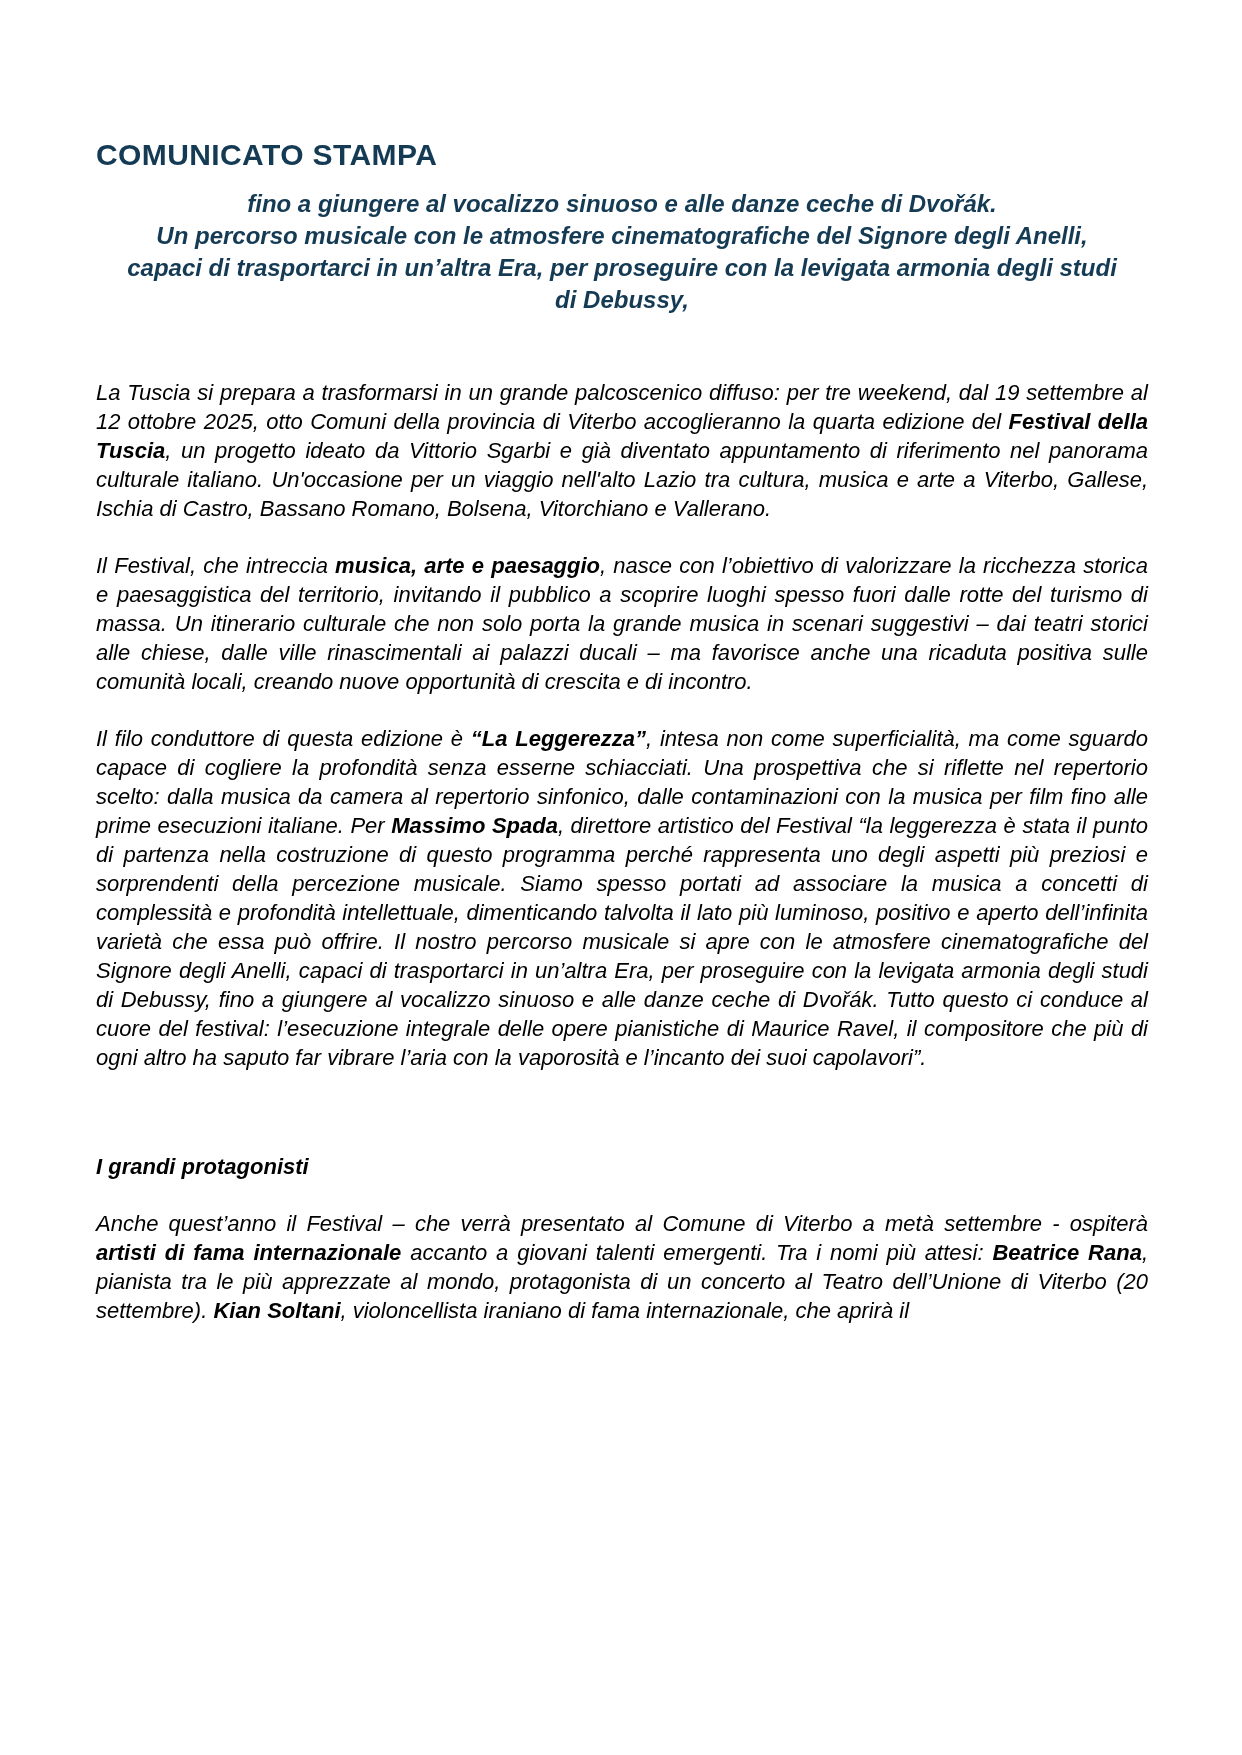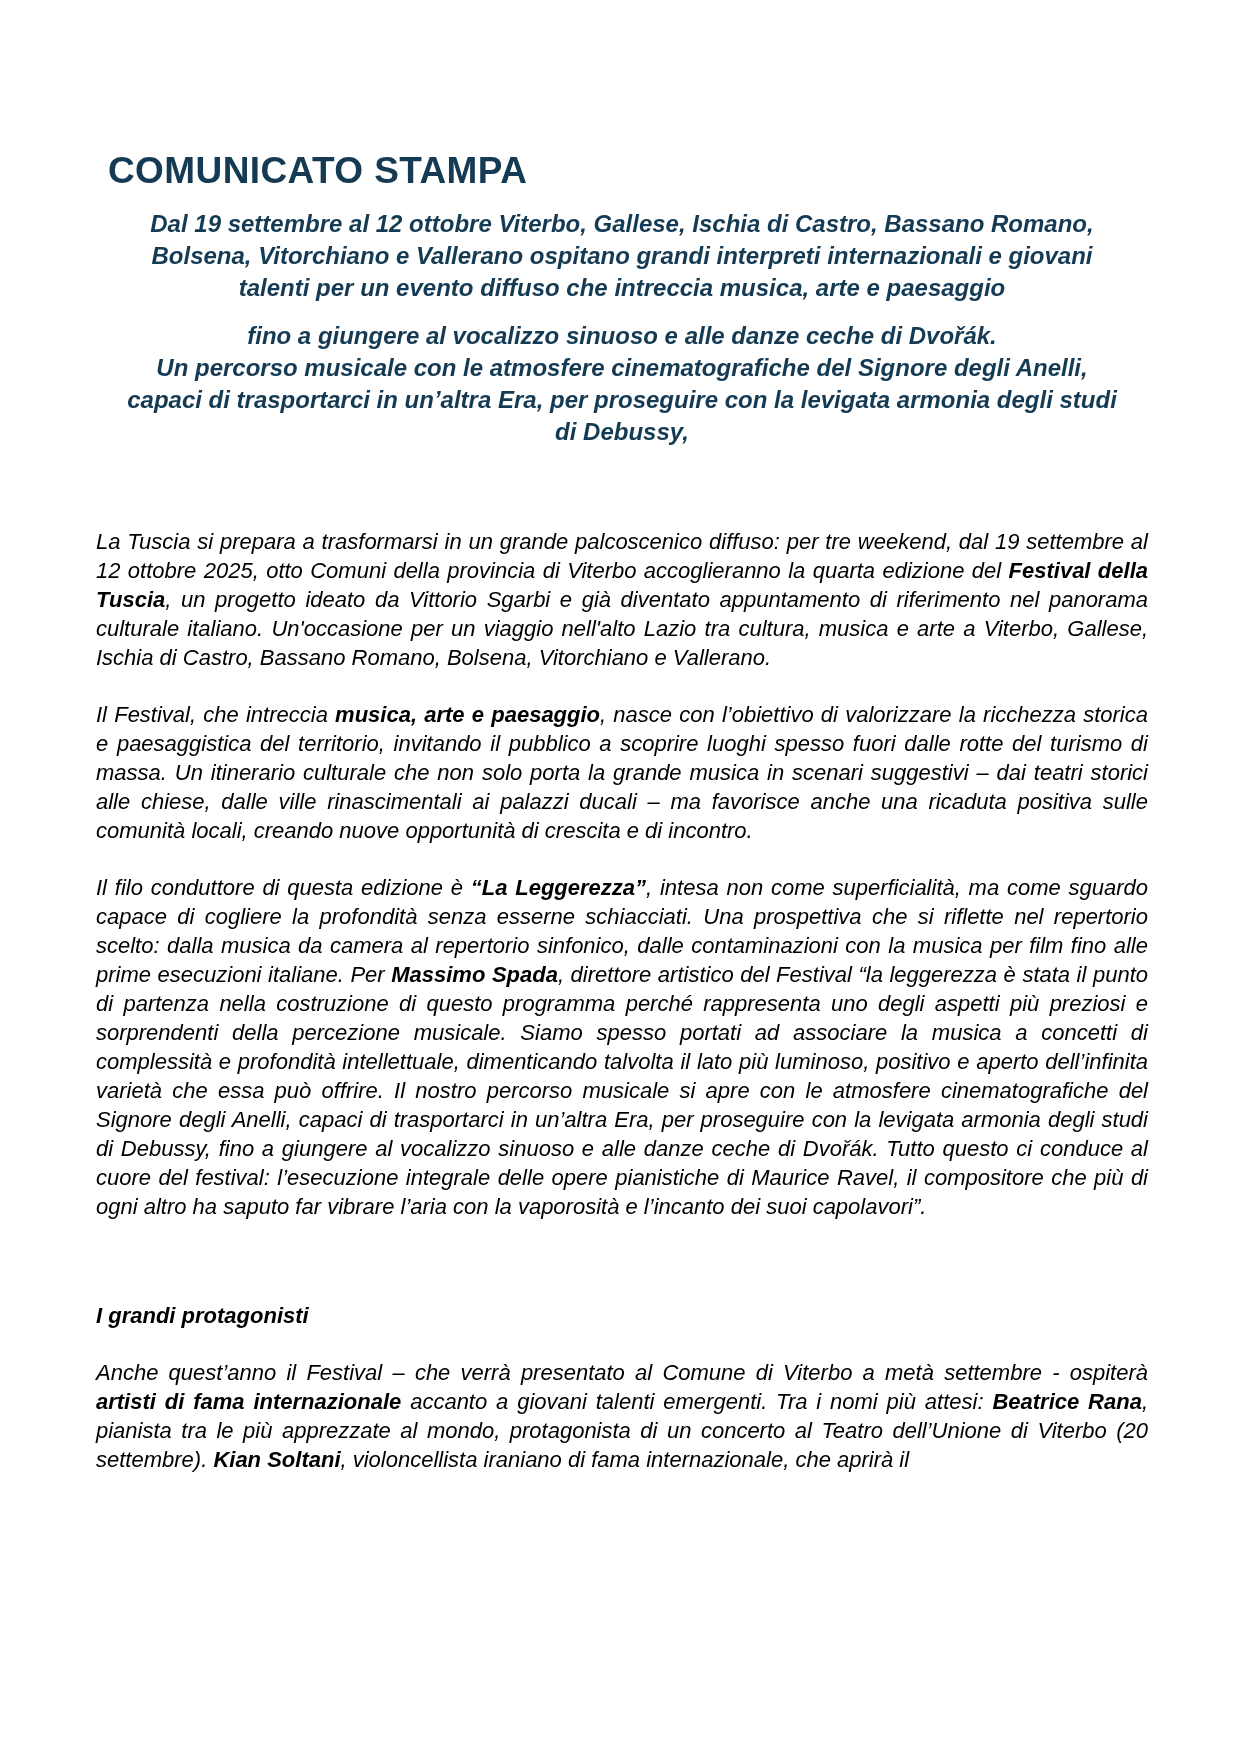--- a/index.html
+++ b/index.html
@@ -16,22 +16,22 @@
     width:1242px;
     height:1755px;
     box-sizing:border-box;
     padding:138px 94px 0 96px;
     background:var(--page-background);
     font-family:"Liberation Sans", sans-serif;
     position:relative;
     overflow:hidden;
   }
   .kicker{
-    margin:12px;
-    font-size:37px;
+    margin:0;
+    font-size:30px;
     font-weight:bold;
     font-style:normal;
     letter-spacing:.4px;
     color:var(--heading-blue);
   }
   .headline,
   .subheadline{
     font-size:24px;
     font-weight:bold;
     font-style:italic;
@@ -53,21 +53,21 @@
   .body-par{
     margin:28px 0 0;
     font-size:22px;
     font-style:italic;
     font-weight:normal;
     color:var(--body-text);
     text-align:justify;
     line-height:29px;
   }
   .body-par.first{
-    margin-top:79px;
+    margin-top:62px;
   }
   .body-par b{
     font-weight:bold;
   }
   .section-heading{
     margin:80px 0 8px;
     font-size:22px;
     font-weight:bold;
     font-style:italic;
     color:var(--body-text);
@@ -75,21 +75,20 @@
   }
 </style>
 </head>
 <body>
 
 <div class="page">
 
   <h1 class="kicker">COMUNICATO STAMPA</h1>
 
 
-  <h3 class="subheadline">Dal 19 settembre al 12 ottobre Viterbo, Gallese, Ischia di Castro, Bassano Romano, Bolsena, Vitorchiano e Vallerano ospitano grandi interpreti internazionali e giovani talenti per un evento diffuso che intreccia musica, arte e paesaggio</h3>
 
   <h3 class="subheadline">
     <span class="line">fino a giungere al vocalizzo sinuoso e alle danze ceche di Dvořák.</span>
     <span class="line">Un percorso musicale con le atmosfere cinematografiche del Signore degli Anelli, capaci di trasportarci in un’altra Era, per proseguire con la levigata armonia degli studi di Debussy,</span>
   </h3>
 
   <p class="body-par first"><span>La Tuscia si prepara a trasformarsi in un grande palcoscenico diffuso: per tre weekend, dal 19 settembre al 12 ottobre 2025, otto Comuni della provincia di Viterbo accoglieranno la quarta edizione del </span><b>Festival della Tuscia</b><span>, un progetto ideato da Vittorio Sgarbi e già diventato appuntamento di riferimento nel panorama culturale italiano. Un'occasione per un viaggio nell'alto Lazio tra cultura, musica e arte a Viterbo, Gallese, Ischia di Castro, Bassano Romano, Bolsena, Vitorchiano e Vallerano.</span></p>
 
   <p class="body-par"><span>Il Festival, che intreccia </span><b>musica, arte e paesaggio</b><span>, nasce con l’obiettivo di valorizzare la ricchezza storica e paesaggistica del territorio, invitando il pubblico a scoprire luoghi spesso fuori dalle rotte del turismo di massa. Un itinerario culturale che non solo porta la grande musica in scenari suggestivi – dai teatri storici alle chiese, dalle ville rinascimentali ai palazzi ducali – ma favorisce anche una ricaduta positiva sulle comunità locali, creando nuove opportunità di crescita e di incontro.</span></p>
 

